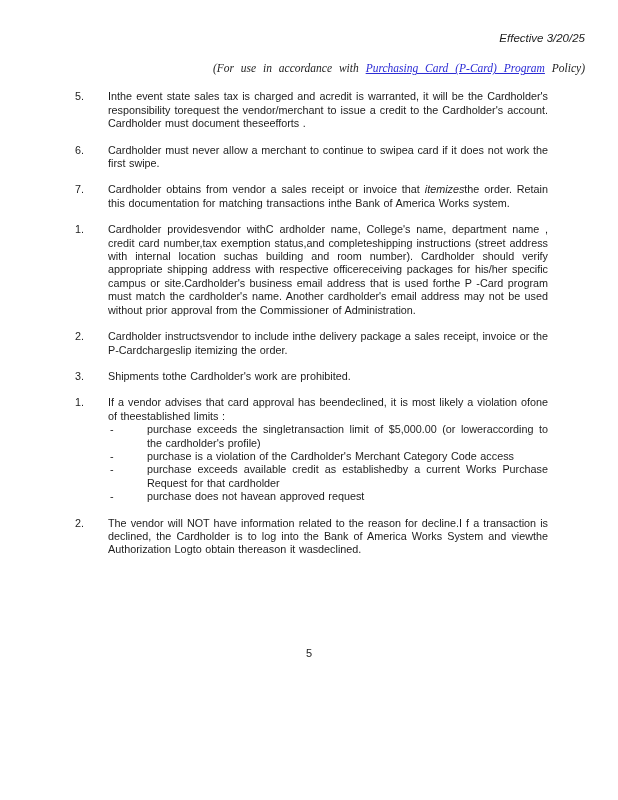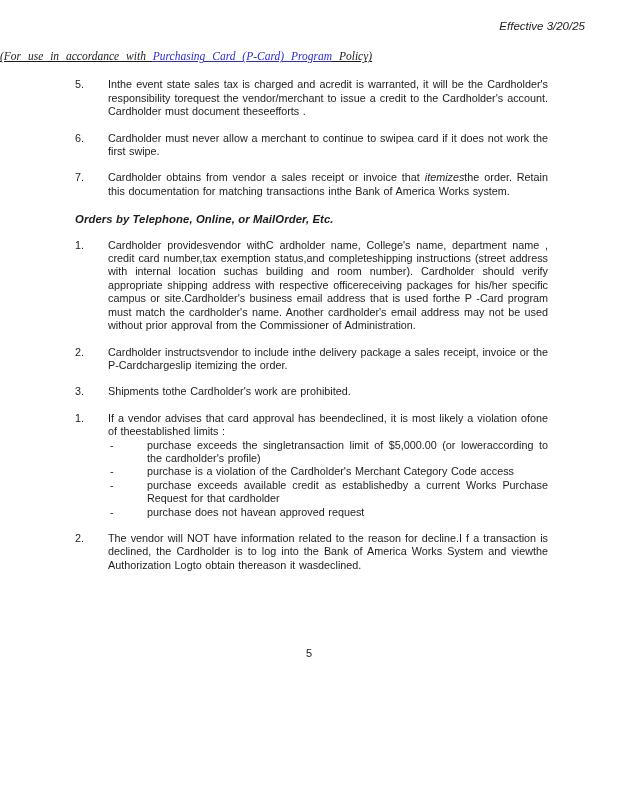--- a/index.html
+++ b/index.html
@@ -1,34 +1,34 @@
 <!DOCTYPE html>
 <html><head>
 <meta charset="utf-8">
 <style>
   html,body { margin:0; padding:0; background:#ffffff; }
   .page {
     width:618px; height:690px; position:relative; background:#ffffff;
     font-family:"Liberation Sans", sans-serif;
     font-size:10.8px; line-height:13.4px; color:#1c1c1c;
-    box-sizing:border-box; padding-top:20px; overflow:hidden;
+    box-sizing:border-box; padding-top:32px; overflow:hidden;
   }
   .header-effective {
     text-align:right; padding-right:33px; font-style:italic;
     font-size:11.5px; margin-bottom:16px;
   }
   .header-title {
     text-align:right; padding-right:36px;
     font-family:"Liberation Serif", serif; font-style:italic; font-weight:bold;
     font-size:12px; word-spacing:9px; line-height:14px;
   }
   .header-subtitle {
-    text-align:left; padding-right:33px;
+    text-align:right; padding-right:33px;
     font-family:"Liberation Serif", serif; font-style:italic;
-    font-size:11.5px; word-spacing:4px; line-height:14px; margin-bottom:15px;text-decoration:underline;
+    font-size:11.5px; word-spacing:4px; line-height:14px; margin-bottom:15px;
   }
   .policy-link { color:#2b2bd5; text-decoration:underline; cursor:pointer; }
   .content { margin:0 70px 0 75px; }
   .item { display:flex; margin-bottom:13px; }
   .num { width:33px; flex-shrink:0; }
   .itext { flex:1; text-align:justify; word-spacing:0.6px; }
   .em { font-style:italic; }
   .sec-heading {
     font-weight:bold; font-style:italic; font-size:11.3px;
     margin:15px 0 12px 0; letter-spacing:0.1px;
@@ -63,21 +63,20 @@
     <div class="item">
       <span class="num">6.</span>
       <span class="itext">Cardholder must never allow a merchant to continue to swipea card if it does not work the first swipe.</span>
     </div>
 
     <div class="item">
       <span class="num">7.</span>
       <span class="itext"><span>Cardholder obtains from vendor a sales receipt or invoice that </span><span class="em">itemizes</span><span>the order. Retain this documentation for matching transactions inthe Bank of America Works system.</span></span>
     </div>
 
-    <div class="sec-heading">Orders by Telephone, Online, or MailOrder, Etc.</div>
 
     <div class="item">
       <span class="num">1.</span>
       <span class="itext">Cardholder providesvendor withC ardholder name, College's name, department name , credit card number,tax exemption status,and completeshipping instructions (street address with internal location suchas building and room number). Cardholder should verify appropriate shipping address with respective officereceiving packages for his/her specific campus or site.Cardholder's business email address that is used forthe P -Card program must match the cardholder's name. Another cardholder's email address may not be used without prior approval from the Commissioner of Administration.</span>
     </div>
 
     <div class="item">
       <span class="num">2.</span>
       <span class="itext">Cardholder instructsvendor to include inthe delivery package a sales receipt, invoice or the P-Cardchargeslip itemizing the order.</span>
     </div>

